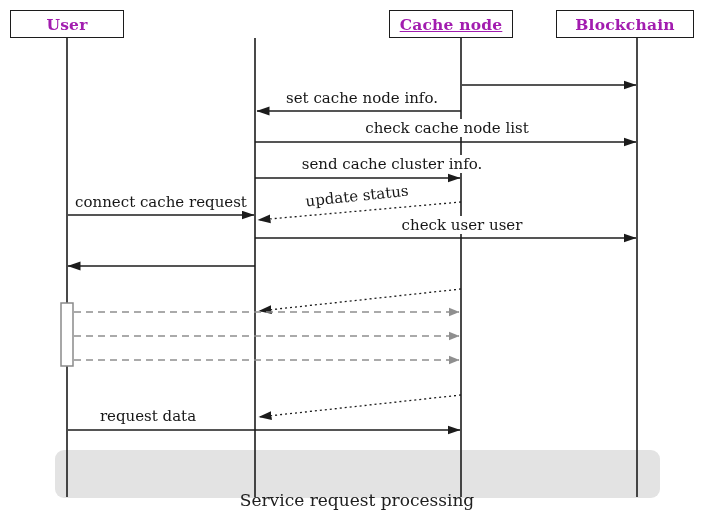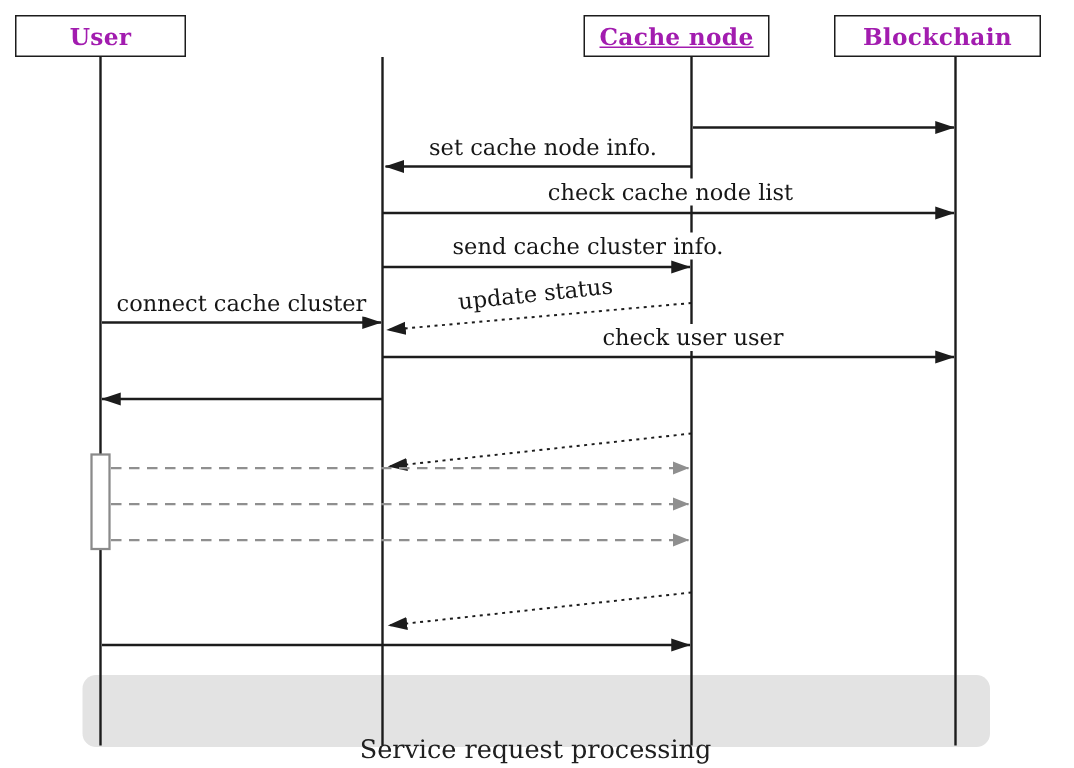--- a/index.html
+++ b/index.html
@@ -74,18 +74,19 @@
     <span>Cache node</span>
   </div>
   <div class="actor" style="left:556px; width:138px;">
     <span>Blockchain</span>
   </div>
 
   <div class="msg" style="left:362px; top:89px;text-align:center;">set cache node info.</div>
   <div class="msg" style="left:447px; top:119px;">check cache node list</div>
   <div class="msg" style="left:352px; top:155px;margin-left:40px;">send cache cluster info.</div>
   <div class="msg rot" style="left:357px; top:187px;">update status</div>
-  <div class="msg" style="left:161px; top:193px;">connect cache cluster</div>
+  <div class="msg" style="left:161px; top:193px;">connect cache request</div>
   <div class="msg" style="left:462px; top:216px;">check user user</div>
+  <div class="msg" style="left:148px; top:407px;">request data</div>
 
   <div class="footer-label" style="left:357px; top:462px;margin-top:28px;">Service request processing</div>
 
 </div>
 
 </body></html>

